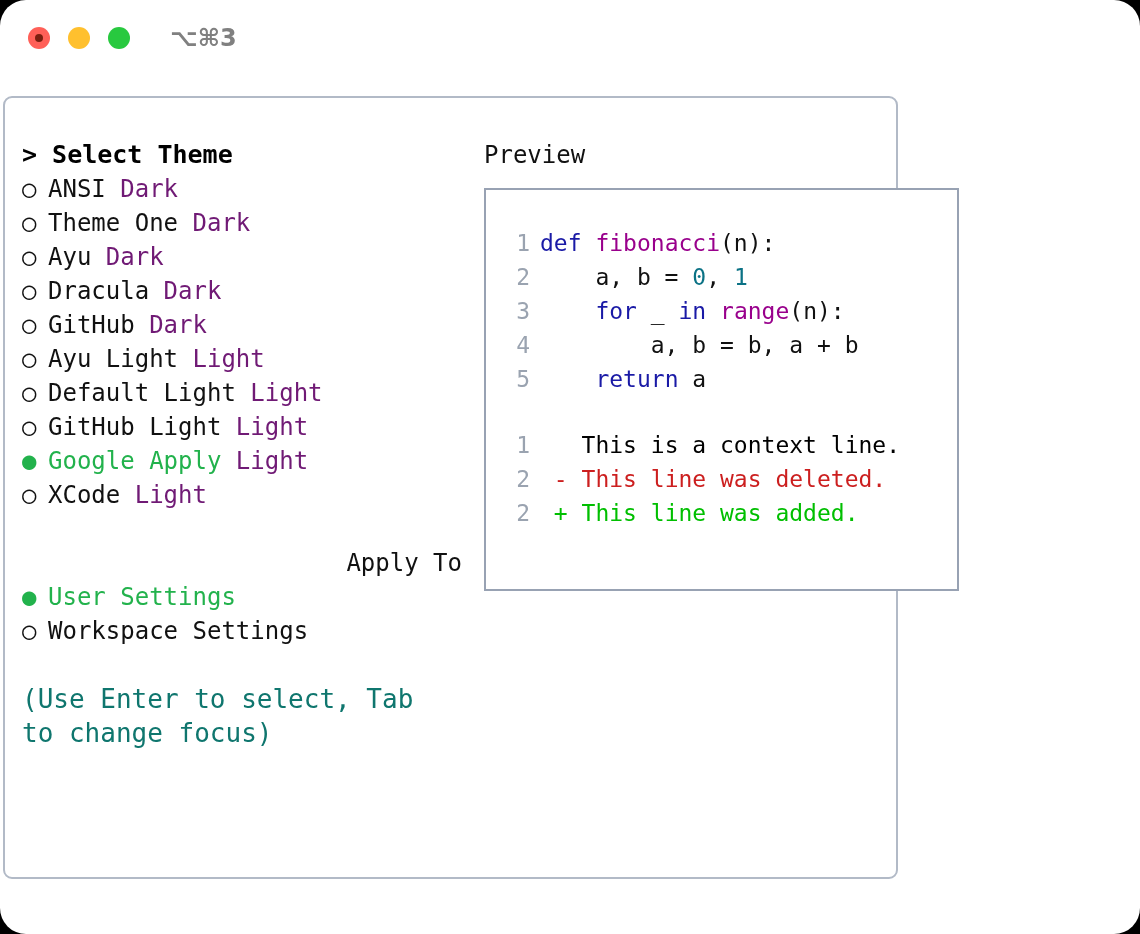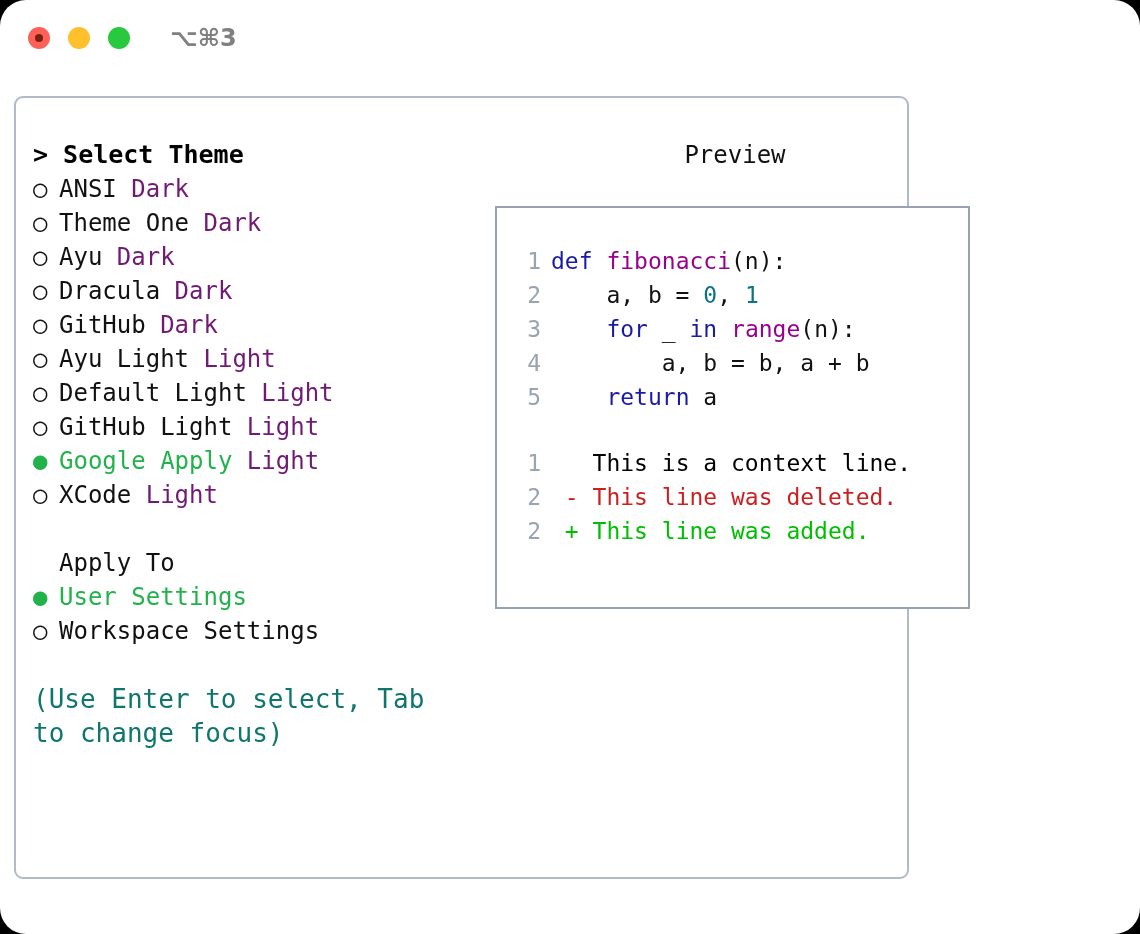--- a/index.html
+++ b/index.html
@@ -56,21 +56,21 @@
     font-size: 24px;
     font-weight: bold;
     color: #808080;
     letter-spacing: 0px;
     font-family: "DejaVu Sans", "Liberation Sans", sans-serif;
   }
 
   
   #panel {
     position: absolute;
-    left: 14px;
+    left: 3px;
     top: 96px;
     width: 895px;
     height: 783px;
     border: 2px solid #b2bac7;
     border-radius: 9px;
     box-sizing: border-box;
     background: #ffffff;
   }
 
   
@@ -101,20 +101,21 @@
   .label-sel { color: #22b24c; }
   .variant {
     color: #701a75;
   }
   .spacer { height: 34px; }
 
   #apply-header {
     padding-left: 26px;
     color: #111111;
     font-size: 24px;
+    text-align: right;
   }
 
   #hint {
     margin-top: 34px;
     font-size: 26px;
     line-height: 34px;
     color: #0f766e;
     width: 420px;
   }
 
@@ -122,24 +123,23 @@
   #right-col {
     position: absolute;
     left: 479px;
     top: 40px;
     width: 480px;
   }
   #preview-header {
     font-size: 24px;
     line-height: 34px;
     color: #111111;
-    text-align: center;
   }
   #preview-box {
-    margin-top: 34px;
+    margin-top: 16px;
     width: 475px;
     height: 403px;
     border: 2px solid #98a2b3;
     box-sizing: border-box;
     background: #ffffff;
     padding: 36px 0 0 0;
   }
   .code-line {
     height: 34px;
     line-height: 34px;

